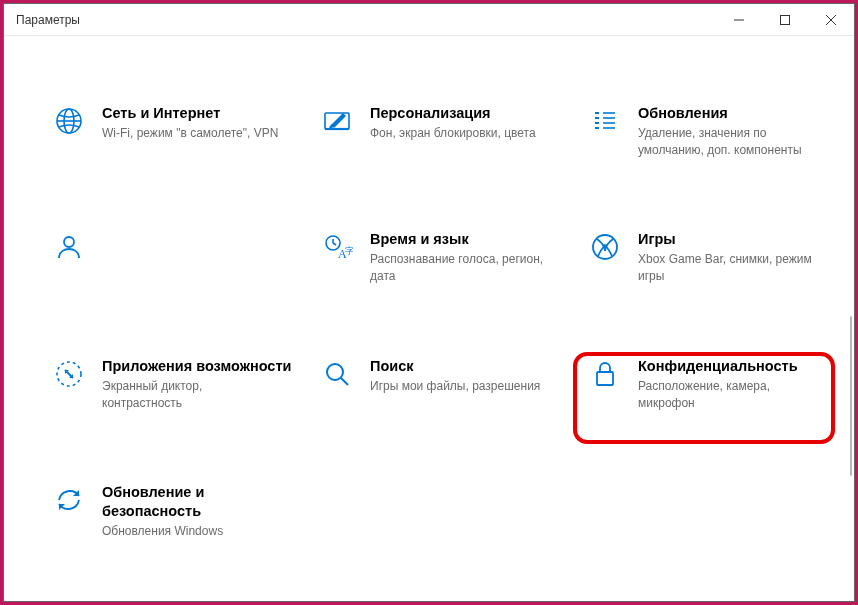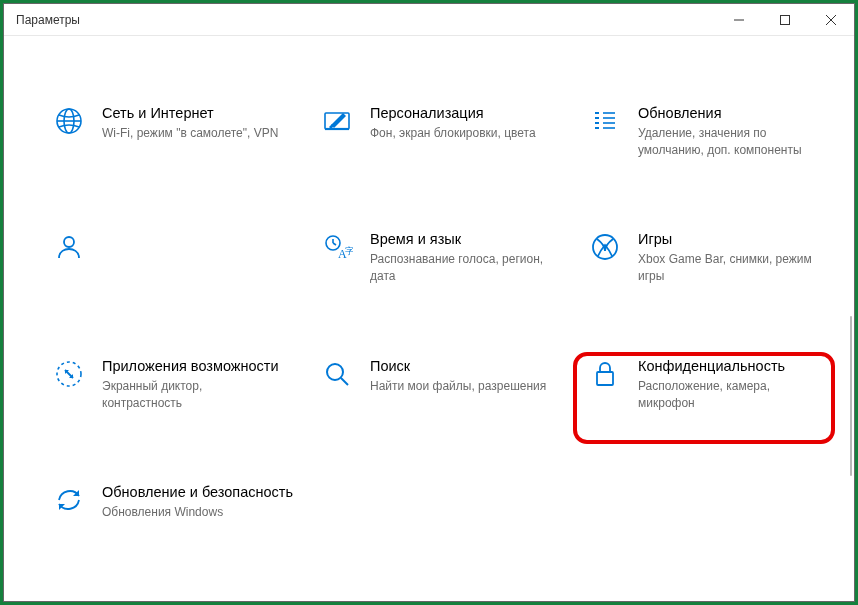--- a/index.html
+++ b/index.html
@@ -1,29 +1,29 @@
 <!DOCTYPE html>
 <html><head>
 <meta charset="utf-8">
 <style>
   * { box-sizing: border-box; margin: 0; padding: 0; }
   html, body { width: 858px; height: 605px; font-family: "Segoe UI", Arial, sans-serif; background: #000; }
-  .outer-border { width: 858px; height: 605px; background: #15803d; padding: 3px; }
+  .outer-border { width: 858px; height: 605px; background: #be185d; padding: 3px; }
   .window { width: 100%; height: 100%; background: #fff; display: flex; flex-direction: column; border: 1px solid #666; position: relative; }
   .titlebar { height: 32px; display: flex; align-items: center; padding: 0 0 0 12px; font-size: 12px; color: #333; border-bottom: 1px solid #e8e8e8; }
   .title-text { flex: 1; }
   .win-controls { display: flex; height: 100%; }
   .win-btn { width: 46px; height: 100%; display: flex; align-items: center; justify-content: center; color: #333; }
   .content { flex: 1; padding: 60px 10px 20px 44px; position: relative; overflow: hidden; }
   .grid { display: grid; grid-template-columns: repeat(3, 256px); column-gap: 12px; row-gap: 58px; }
   .tile { display: flex; align-items: flex-start; gap: 16px; padding: 6px 4px; cursor: pointer; }
   .tile-icon { width: 34px; height: 34px; flex: 0 0 34px; display: flex; align-items: center; justify-content: center; color: #0078D7; margin-top: 2px; }
   .tile-icon svg { width: 32px; height: 32px; }
   .tile-text { display: flex; flex-direction: column; gap: 2px; padding-top: 2px; }
-  .tile-title { font-size: 14.5px; color: #000; font-weight: 400; line-height: 1.3; }
+  .tile-title { font-size: 14.5px; color: #000; font-weight: 700; line-height: 1.3; }
   .tile-desc { font-size: 12px; color: #6b6b6b; line-height: 1.4; max-width: 180px; }
   .highlight { position: absolute; border: 4px solid #e60000; border-radius: 14px; pointer-events: none; }
   .scrollbar { position: absolute; right: 2px; top: 280px; width: 2px; height: 160px; background: #b8b8b8; border-radius: 1px; }
 </style>
 </head>
 <body>
 
 <div class="outer-border">
 <div class="window">
 
@@ -158,21 +158,21 @@
 
       <div class="tile">
         <span class="tile-icon">
           <svg viewBox="0 0 32 32" fill="none" stroke="#0078D7" stroke-width="2">
             <circle cx="14" cy="14" r="8"></circle>
             <line x1="20" y1="20" x2="27" y2="27"></line>
           </svg>
         </span>
         <div class="tile-text">
           <span class="tile-title">Поиск</span>
-          <span class="tile-desc">Найти мои файлы, разрешения</span>
+          <span class="tile-desc">Игры мои файлы, разрешения</span>
         </div>
       </div>
 
       <div class="tile">
         <span class="tile-icon">
           <svg viewBox="0 0 32 32" fill="none" stroke="#0078D7" stroke-width="1.8">
             <rect x="8" y="14" width="16" height="13" rx="1"></rect>
             <path d="M11 14 V10 a5 5 0 0 1 10 0 V14"></path>
           </svg>
         </span>

